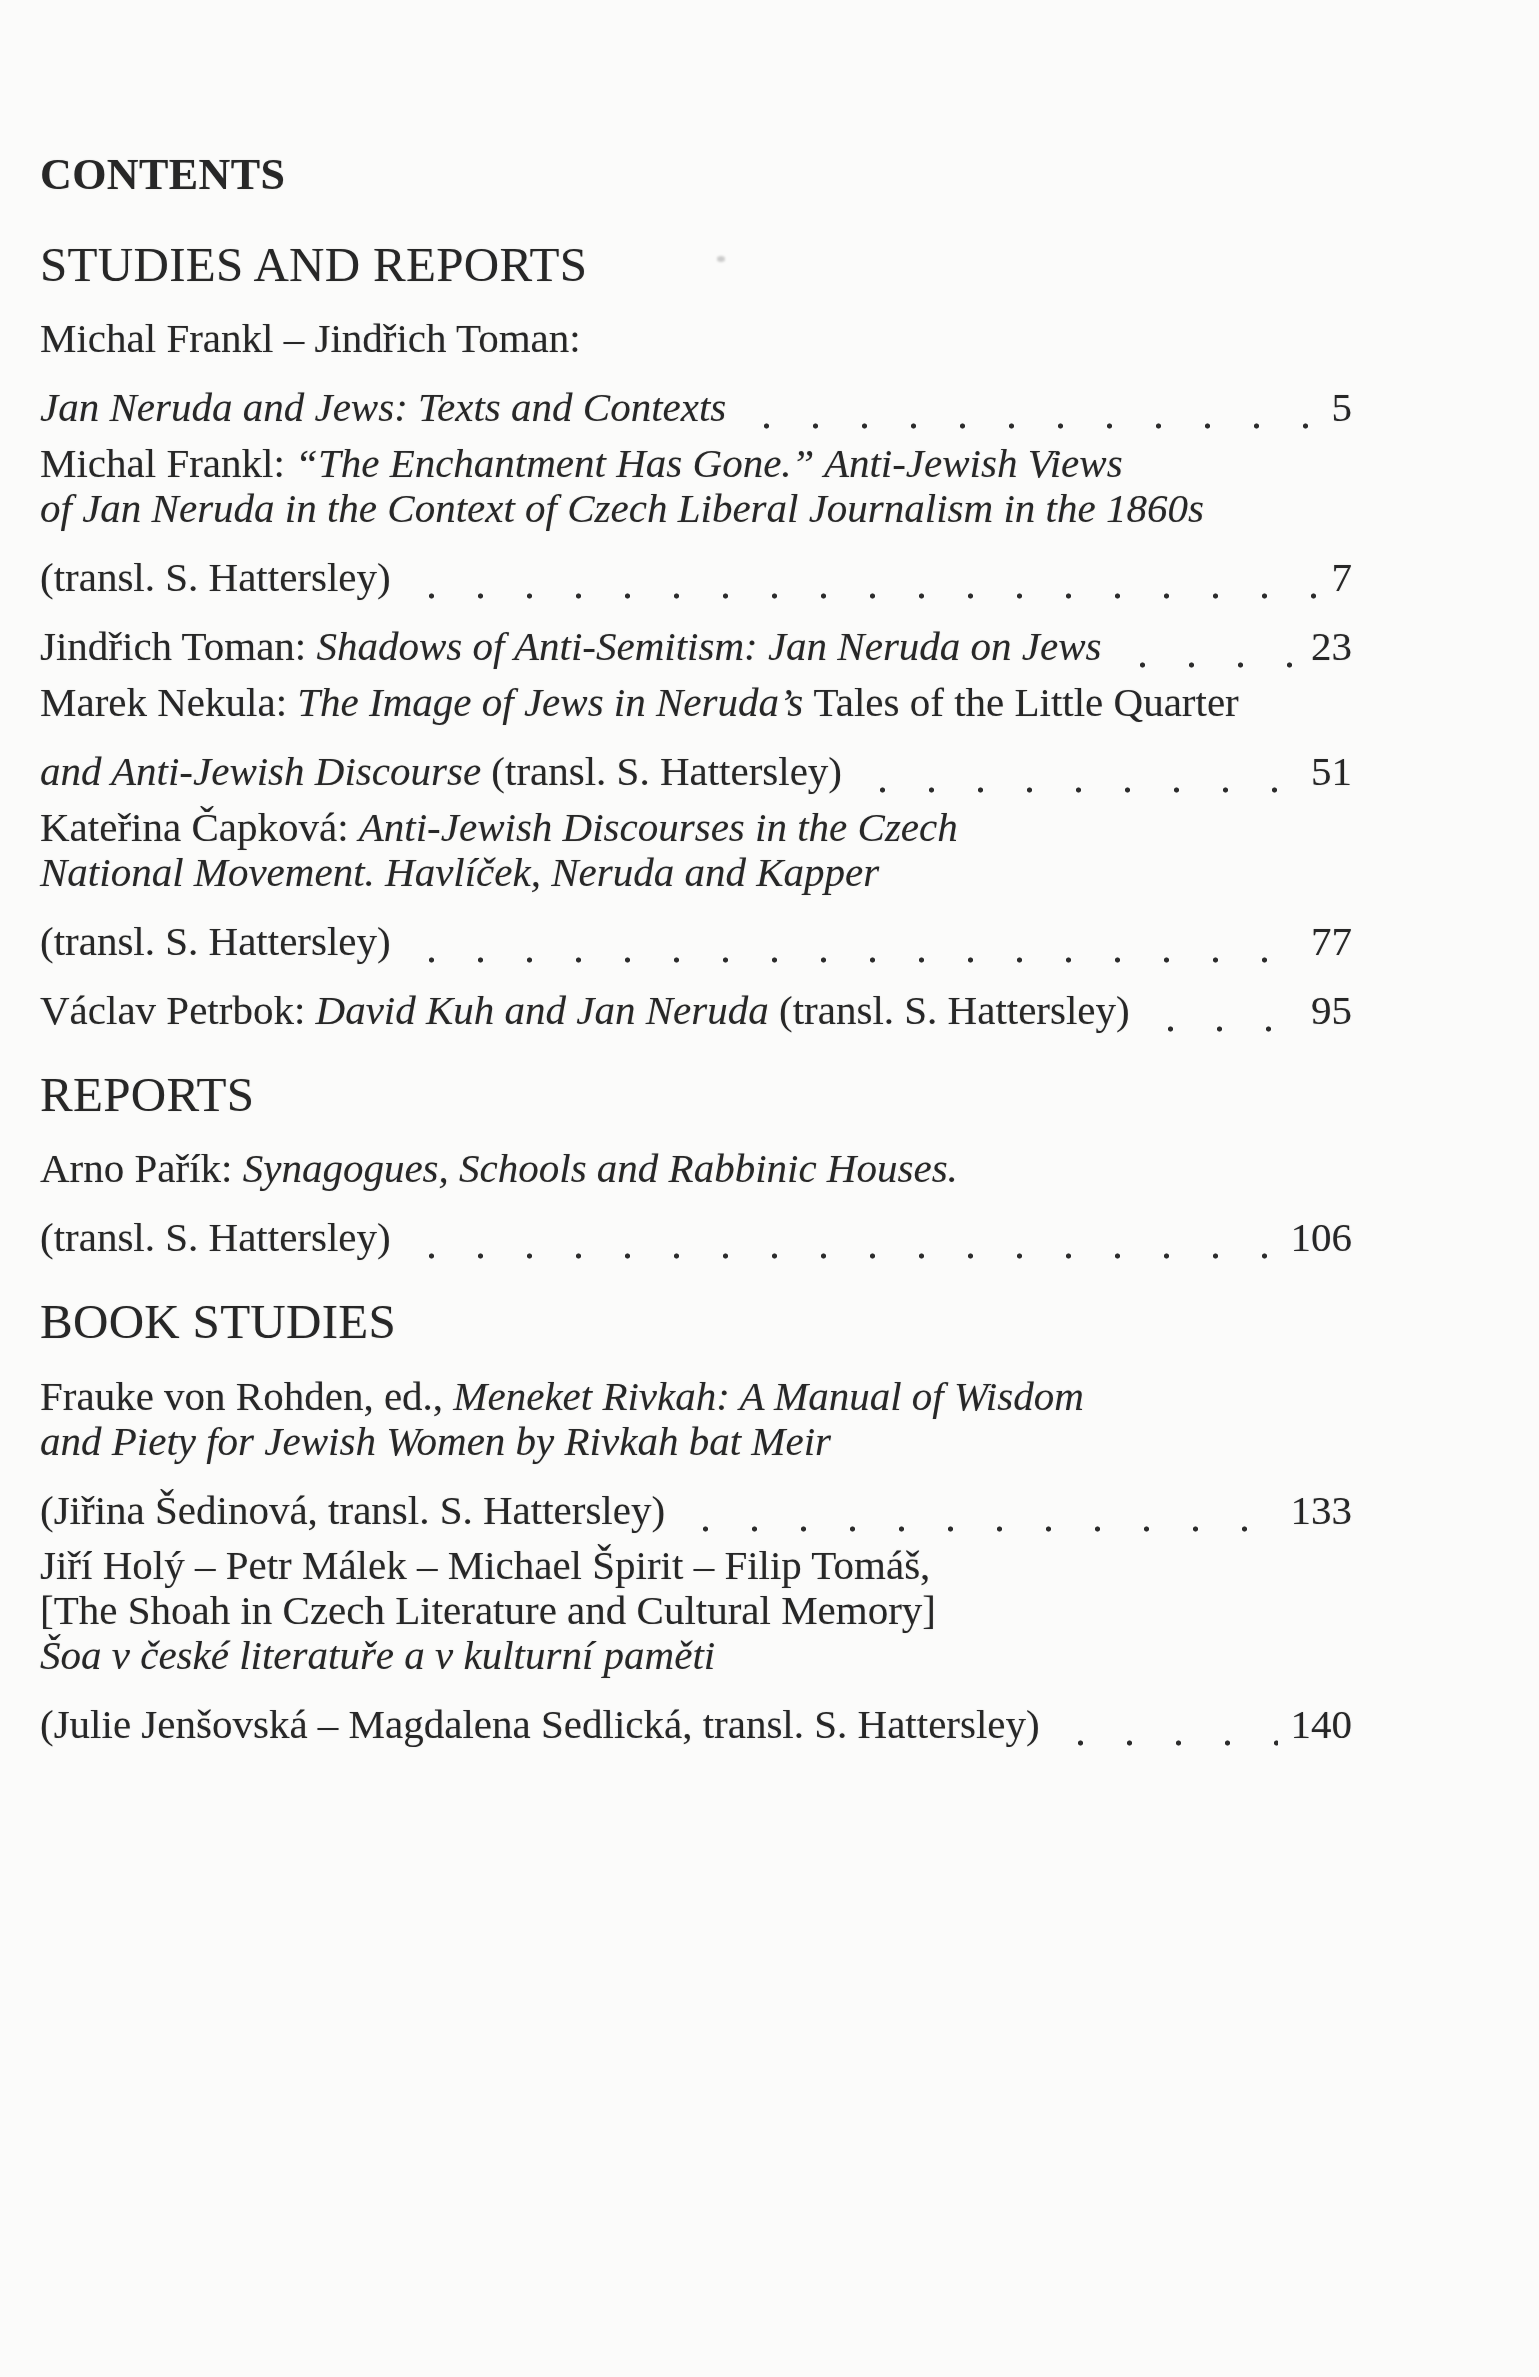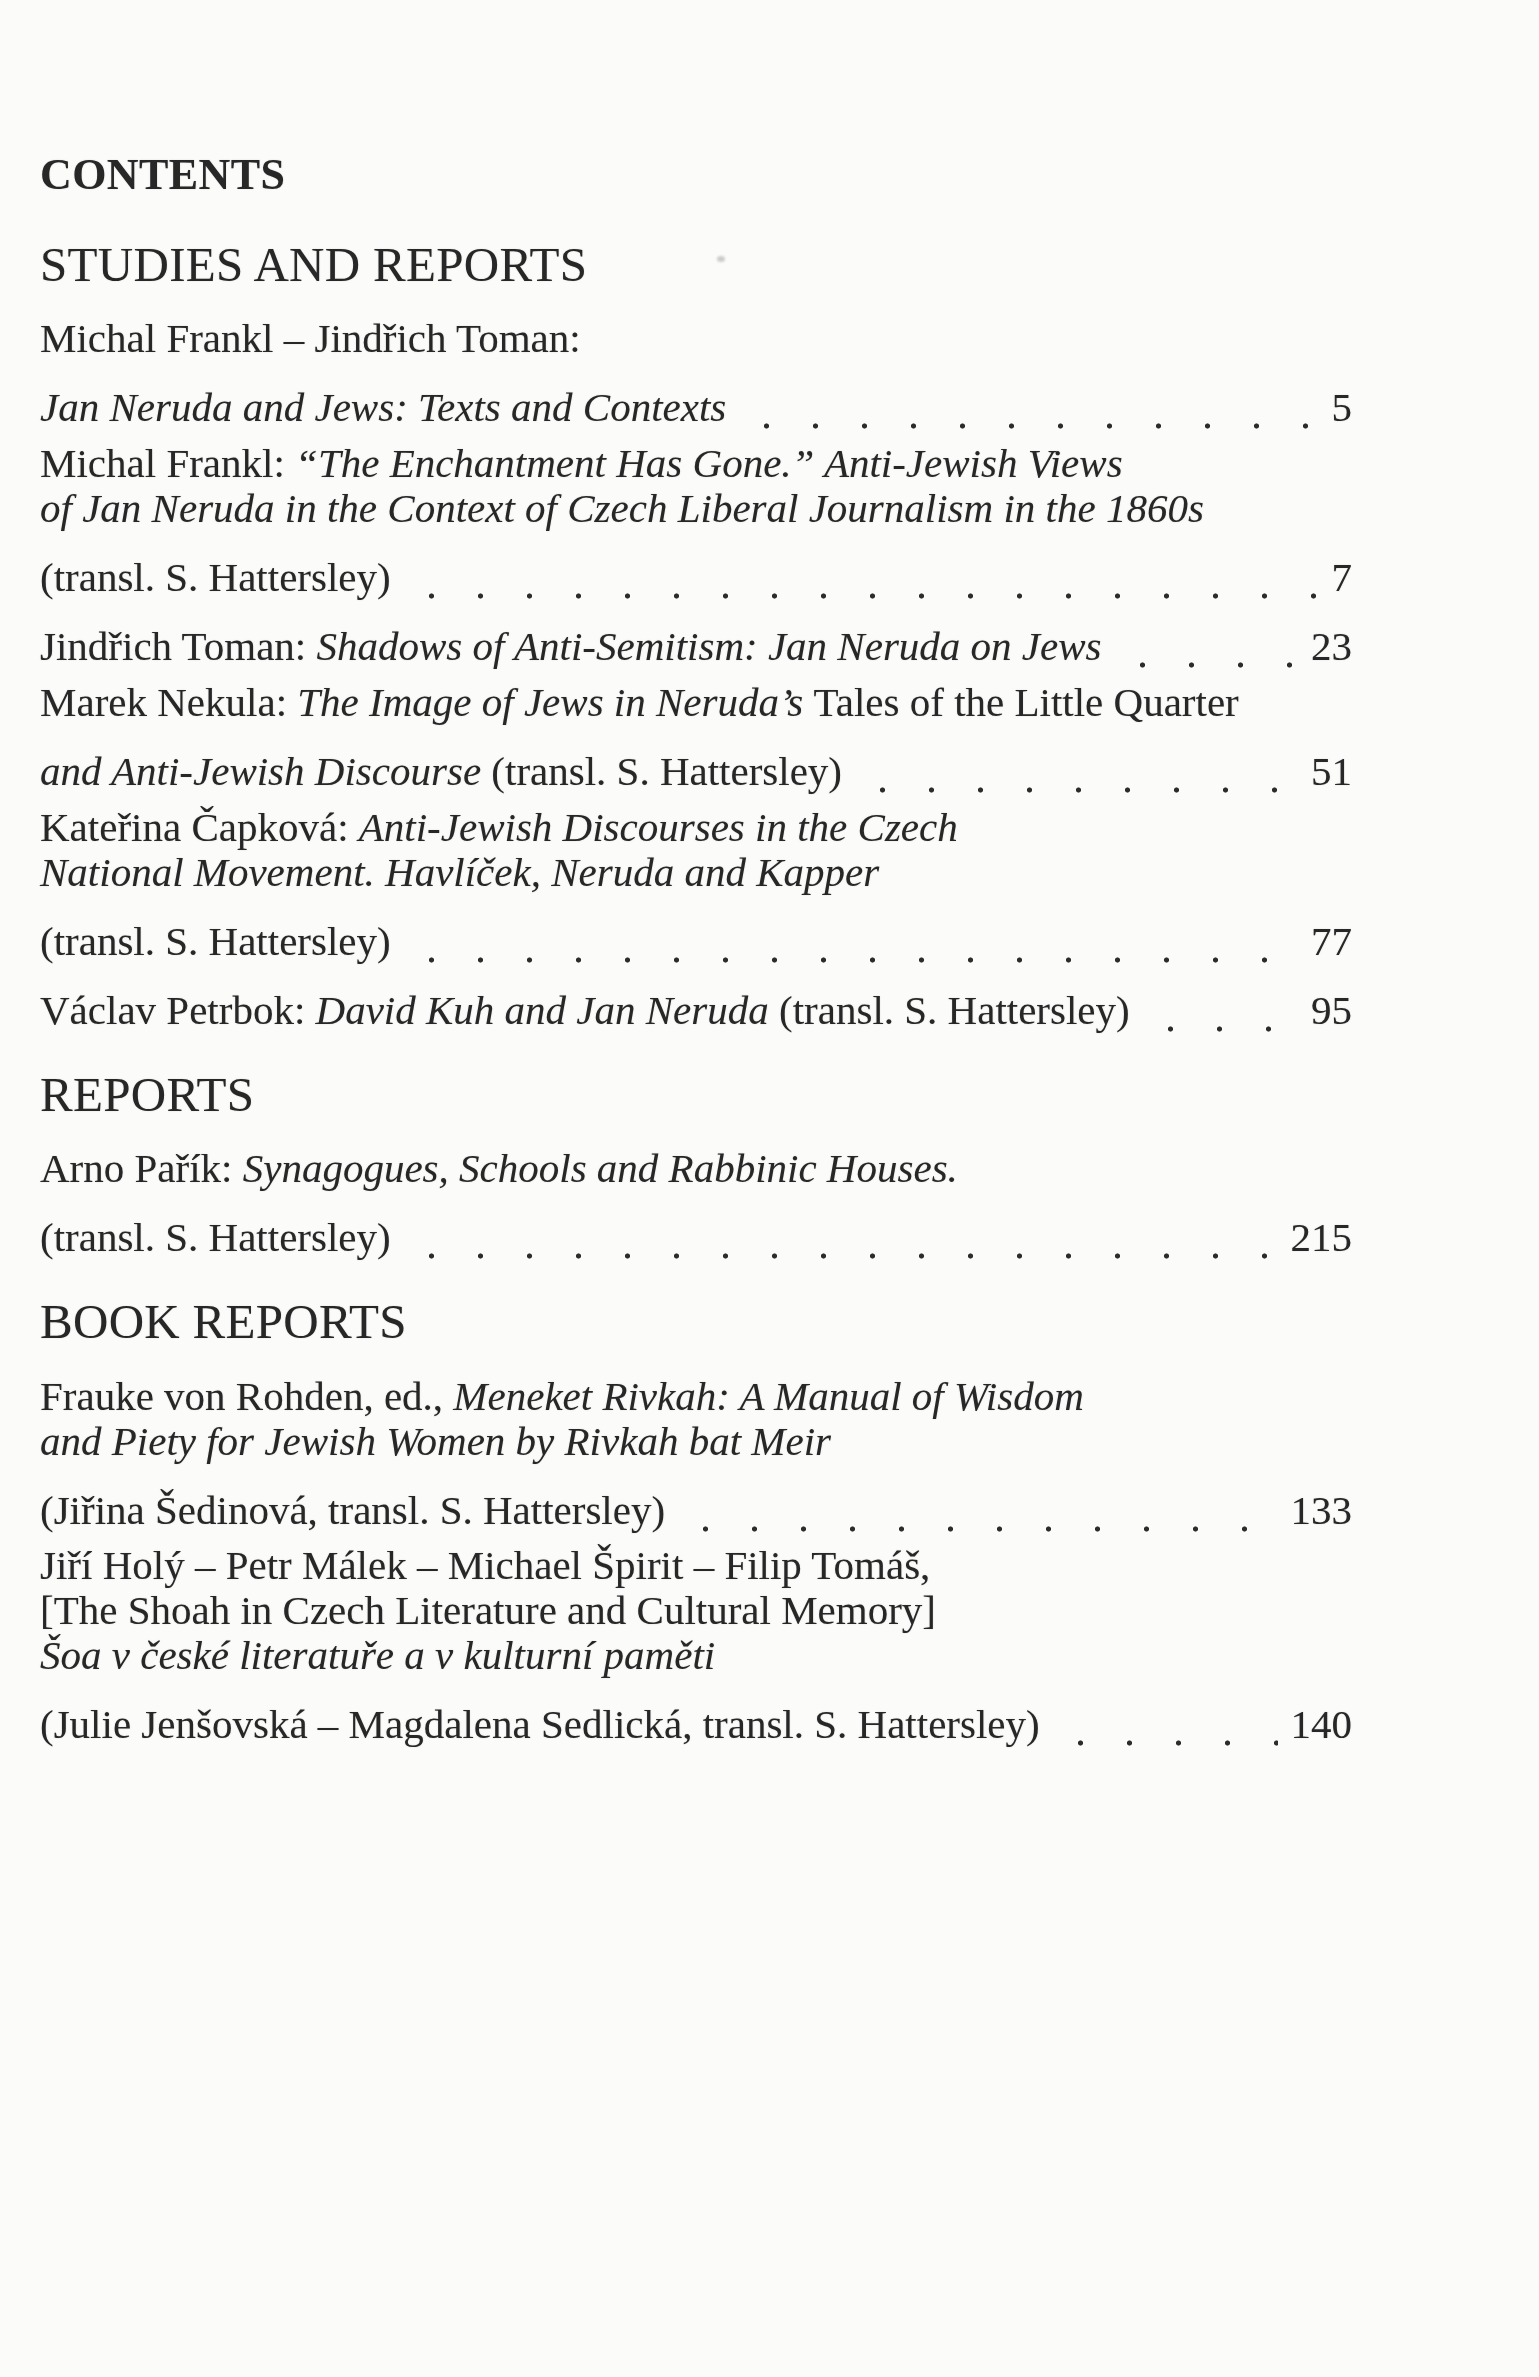--- a/index.html
+++ b/index.html
@@ -129,24 +129,24 @@
             <span class="leader"></span>
             <span class="pagenum">95</span>
           </div>
         </div>
         <h2 class="section-heading">REPORTS</h2>
         <div class="entry">
           <div class="line"><span class="line-text"><span class="ro">Arno Pařík: </span><span class="it">Synagogues, Schools and Rabbinic Houses.</span></span></div>
           <div class="line has-page">
             <span class="line-text"><span class="ro">(transl. S. Hattersley)</span></span>
             <span class="leader"></span>
-            <span class="pagenum">215</span>
+            <span class="pagenum">106</span>
           </div>
         </div>
-        <h2 class="section-heading">BOOK REPORTS</h2>
+        <h2 class="section-heading">BOOK STUDIES</h2>
         <div class="entry">
           <div class="line"><span class="line-text"><span class="ro">Frauke von Rohden, ed., </span><span class="it">Meneket Rivkah: A Manual of Wisdom</span></span></div>
           <div class="line"><span class="line-text"><span class="it">and Piety for Jewish Women by Rivkah bat Meir</span></span></div>
           <div class="line has-page">
             <span class="line-text"><span class="ro">(Jiřina Šedinová, transl. S. Hattersley)</span></span>
             <span class="leader"></span>
             <span class="pagenum">133</span>
           </div>
         </div>
         <div class="entry">

